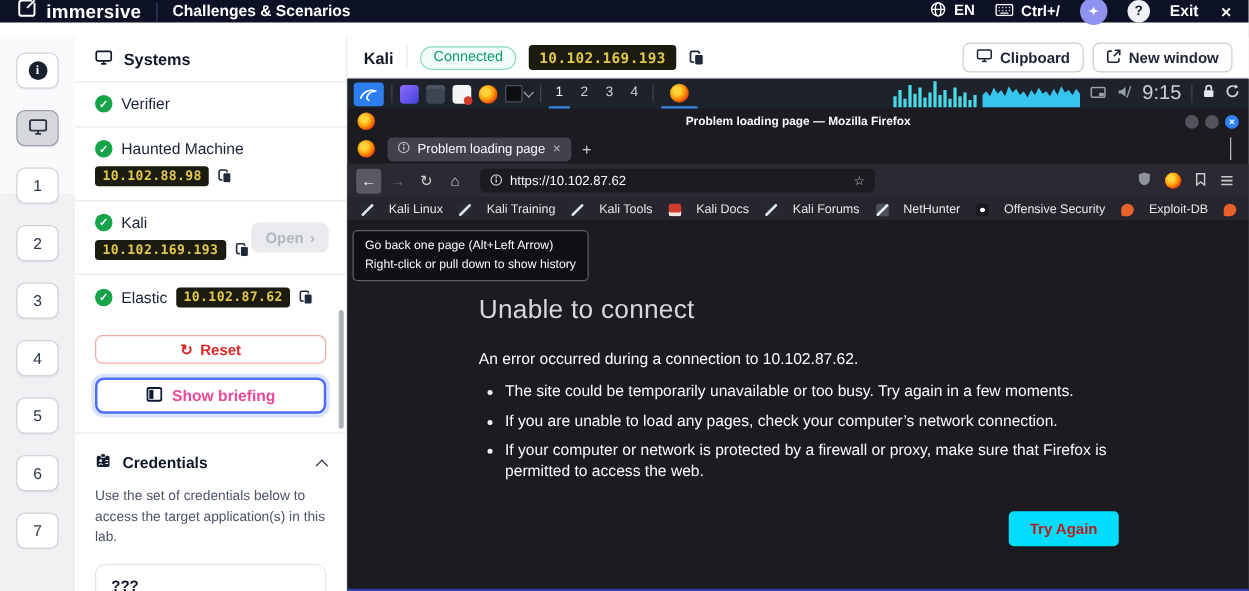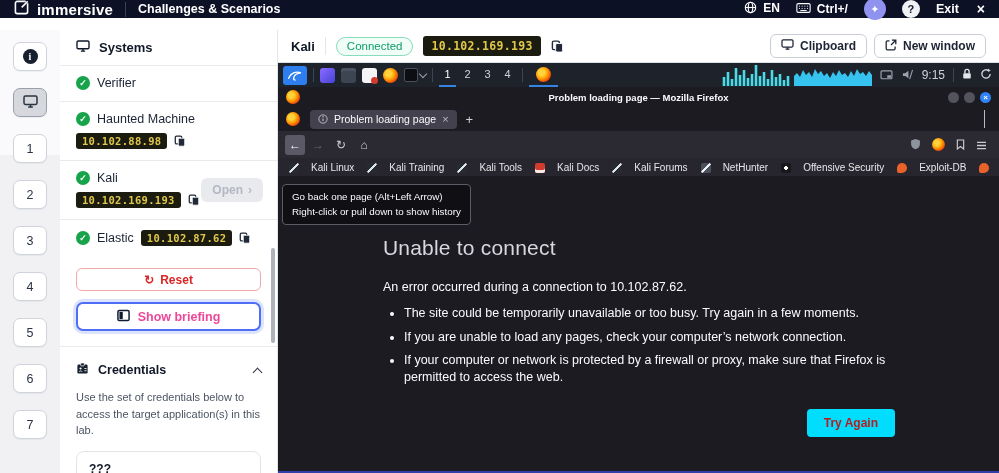--- a/index.html
+++ b/index.html
@@ -99,21 +99,21 @@
     background:radial-gradient(circle at 38% 38%,#ffd43b 0 22%,#ff9500 48%,#e3350d 78%)}
   .termbox{width:14px;height:14px;background:#0c0e12;border:1px solid #494f5c;border-radius:2px}
   .chev-dn{width:6px;height:6px;border-right:1.6px solid #9aa1ad;border-bottom:1.6px solid #9aa1ad;
     transform:rotate(45deg);margin:-2px 0 0 2px}
   .ws{display:flex;align-items:center;gap:3px;height:24px}
   .ws-n{width:17px;height:24px;display:flex;align-items:center;justify-content:center;font-size:11px;
     color:#cfd4dc;cursor:pointer;border-bottom:2px solid transparent}
   .ws-n[data-active="true"]{color:#fff;border-bottom-color:#3584e4}
   .task-app{height:24px;display:flex;align-items:center;padding:0 7px;border-bottom:2px solid #3584e4;cursor:pointer}
   .task-right{margin-left:auto;display:flex;align-items:center;gap:8px;padding-right:2px}
-  .clock{font-size:12px;color:#cdd2da}
+  .clock{font-size:16px;color:#cdd2da}
 
   
   .ff{position:absolute;top:24px;left:0;width:721px;height:386px;background:var(--firefox_dark)}
   .ff-title{position:relative;height:20px;display:flex;align-items:center;padding:0 8px}
   .ff-title-text{position:absolute;left:0;right:0;text-align:center;font-size:9.5px;font-weight:700;color:#fbfbfe}
   .win-dots{margin-left:auto;display:flex;gap:5px;z-index:2}
   .dot{width:11px;height:11px;border-radius:50%;background:#53535d;cursor:pointer}
   .dot.close{background:#2f83f7;color:#fff;font-size:8px;display:flex;align-items:center;justify-content:center;font-weight:700}
   .ff-tabs{height:24px;display:flex;align-items:center;padding:0 8px}
   .ff-circle.sm{width:14px;height:14px}
@@ -481,20 +481,31 @@
           </span>
           <span class="newtab">+</span>
           <span class="tablist"><span class="chev-ff"></span></span>
         </div>
 
         <div class="ff-nav">
           <span class="nav-btn back">←</span>
           <span class="nav-btn fwd">→</span>
           <span class="nav-btn">↻</span>
           <span class="nav-btn">⌂</span>
+          <span class="urlbar">
+            <span>
+              <svg viewBox="0 0 12 12" width="10" height="10">
+                  <circle cx="6" cy="6" r="5" fill="none" stroke="#c9c9cf" stroke-width="1.2"></circle>
+                  <path d="M6 5.3v3" stroke="#c9c9cf" stroke-width="1.4"></path>
+                  <circle cx="6" cy="3.4" r=".9" fill="#c9c9cf"></circle>
+                </svg>
+            </span>
+            <span class="url-text">https://10.102.87.62</span>
+            <span class="url-star">☆</span>
+          </span>
           <span class="nav-right">
             <span>
               <svg viewBox="0 0 12 13" width="11" height="12">
                   <path d="M6 1 10.8 2.6V6.4C10.8 9.5 8.7 11.4 6 12.2 3.3 11.4 1.2 9.5 1.2 6.4V2.6Z" fill="#8f939d"></path>
                 </svg>
             </span>
             <span class="ff-circle" style="width:13px;height:13px"></span>
             <span>
               <svg viewBox="0 0 10 12" width="9" height="11">
                   <path d="M1.5 1h7v10L5 8.3 1.5 11Z" fill="none" stroke="#c9c9cf" stroke-width="1.3"></path>

